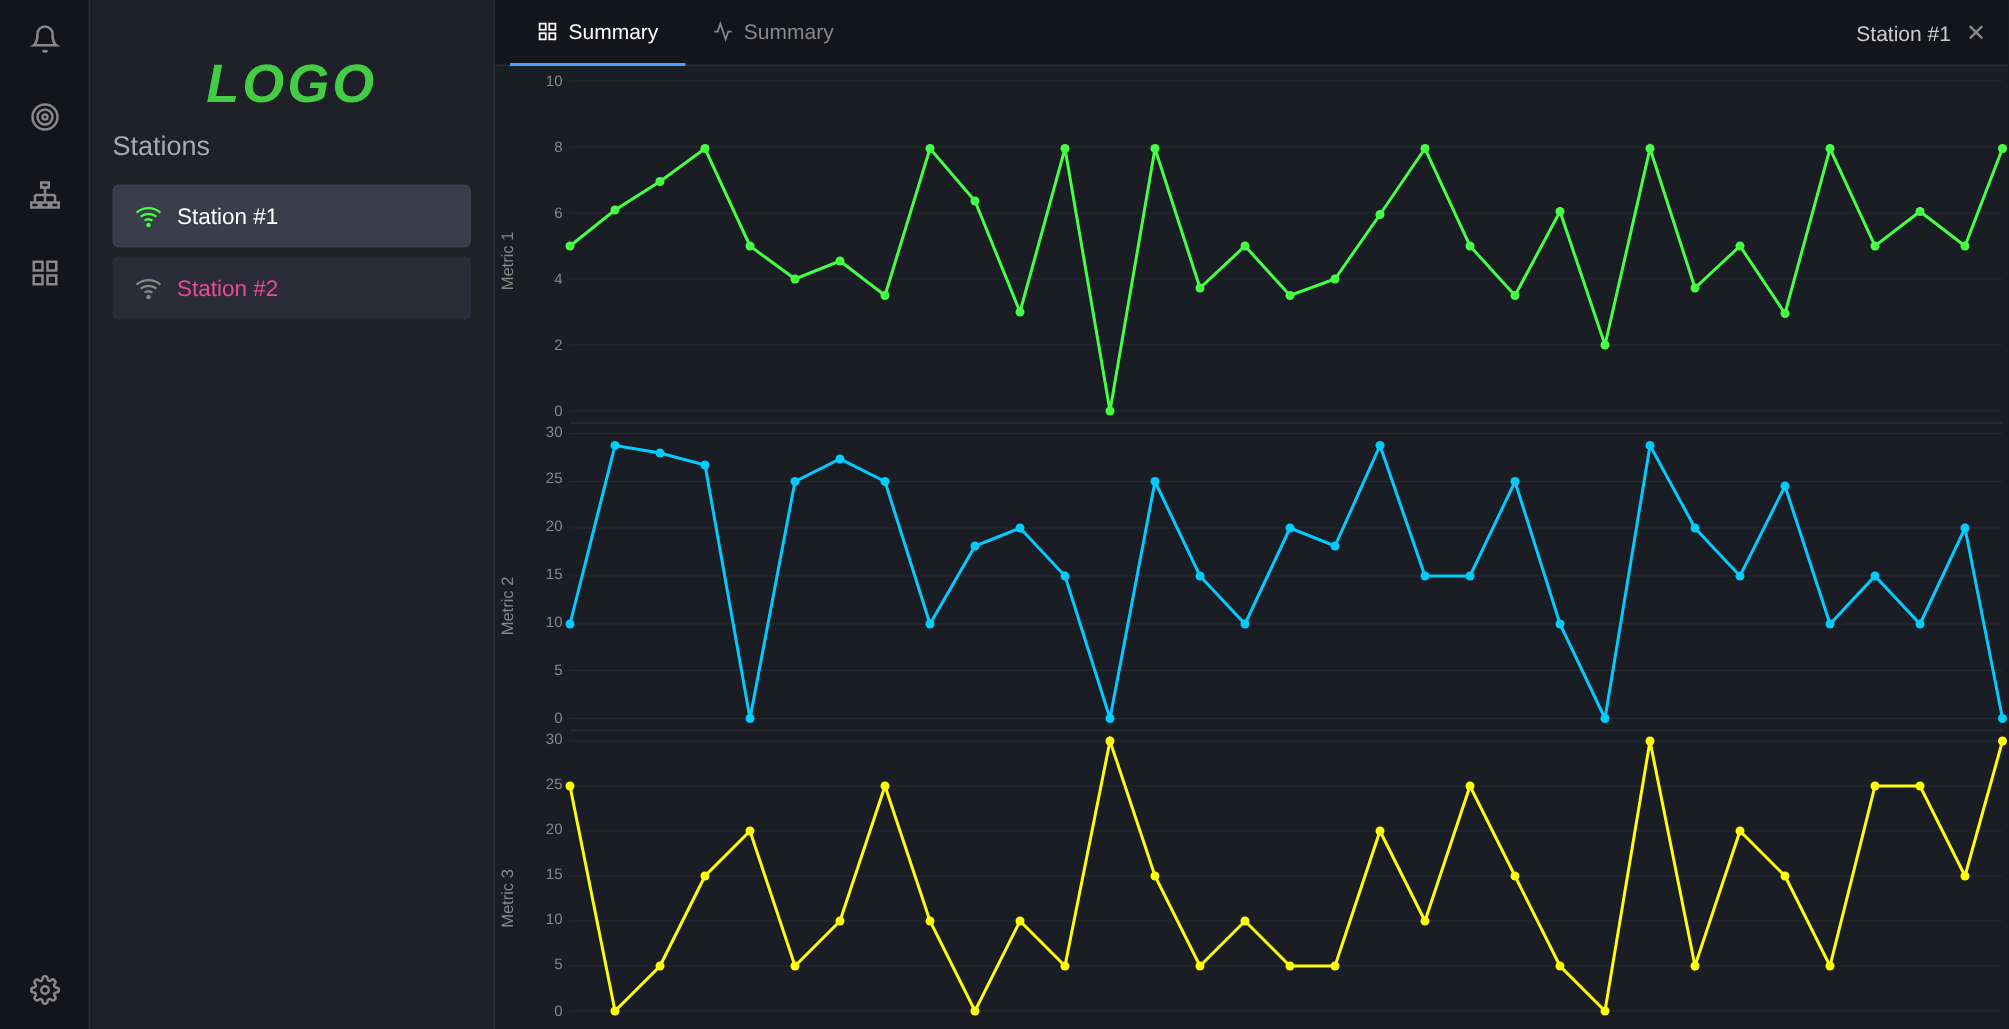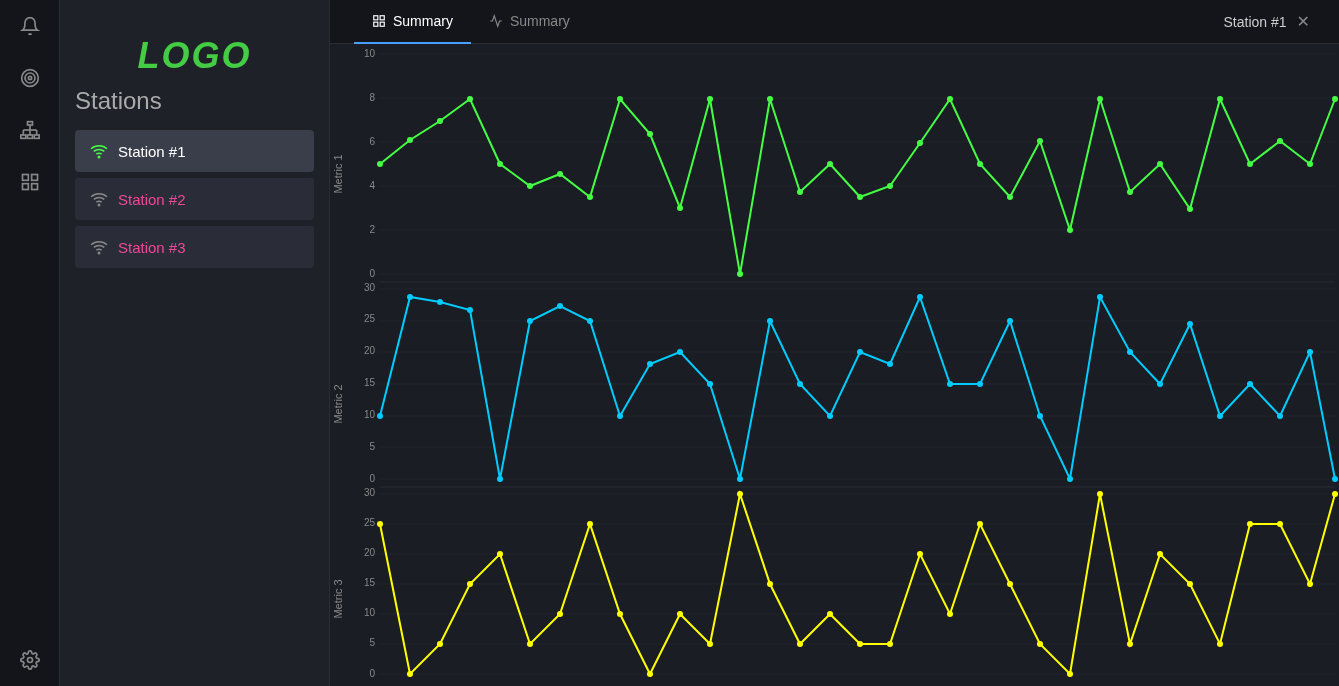--- a/index.html
+++ b/index.html
@@ -26,21 +26,21 @@
     
     .sidebar {
       width: 270px;
       background: #1e2128;
       display: flex;
       flex-direction: column;
       padding: 15px;
       border-right: 1px solid #2a2d35;
     }
     .sidebar-title {
-      font-size: 24px;
+      font-size: 18px;
       color: #aaa;
       margin-bottom: 15px;
       font-weight: normal;
     }
     .station-item {
       display: flex;
       align-items: center;
       padding: 12px 15px;
       margin-bottom: 6px;
       background: #2a2d38;
@@ -65,21 +65,21 @@
       overflow: hidden;
     }
 
     
     .tab-bar {
       display: flex;
       align-items: center;
       background: #13151a;
       border-bottom: 1px solid #2a2d35;
       height: 44px;
-      padding: 0 24px;
+      padding: 0 10px;
     }
     .tab {
       display: flex;
       align-items: center;
       gap: 7px;
       padding: 0 18px;
       height: 44px;
       font-size: 14px;
       color: #888;
       cursor: pointer;
@@ -172,29 +172,20 @@
   <div class="station-item">
     <svg class="wifi-icon" width="18" height="18" viewBox="0 0 24 24" fill="none" stroke="#888" stroke-width="2">
       <path d="M5 12.55a11 11 0 0 1 14.08 0"></path>
         <path d="M1.42 9a16 16 0 0 1 21.16 0"></path>
         <path d="M8.53 16.11a6 6 0 0 1 6.95 0"></path>
         <circle cx="12" cy="20" r="1"></circle>
     </svg>
     <span>Station #2</span>
   </div>
 
-  <div class="station-item">
-    <svg class="wifi-icon" width="18" height="18" viewBox="0 0 24 24" fill="none" stroke="#888" stroke-width="2">
-      <path d="M5 12.55a11 11 0 0 1 14.08 0"></path>
-        <path d="M1.42 9a16 16 0 0 1 21.16 0"></path>
-        <path d="M8.53 16.11a6 6 0 0 1 6.95 0"></path>
-        <circle cx="12" cy="20" r="1"></circle>
-    </svg>
-    <span>Station #3</span>
-  </div>
 </div>
 
 <div class="main">
 
   <div class="tab-bar">
     <div class="tab active">
       <svg width="14" height="14" viewBox="0 0 24 24" fill="none" stroke="currentColor" stroke-width="2">
         <rect x="3" y="3" width="7" height="7"></rect>
           <rect x="14" y="3" width="7" height="7"></rect>
           <rect x="3" y="14" width="7" height="7"></rect>

